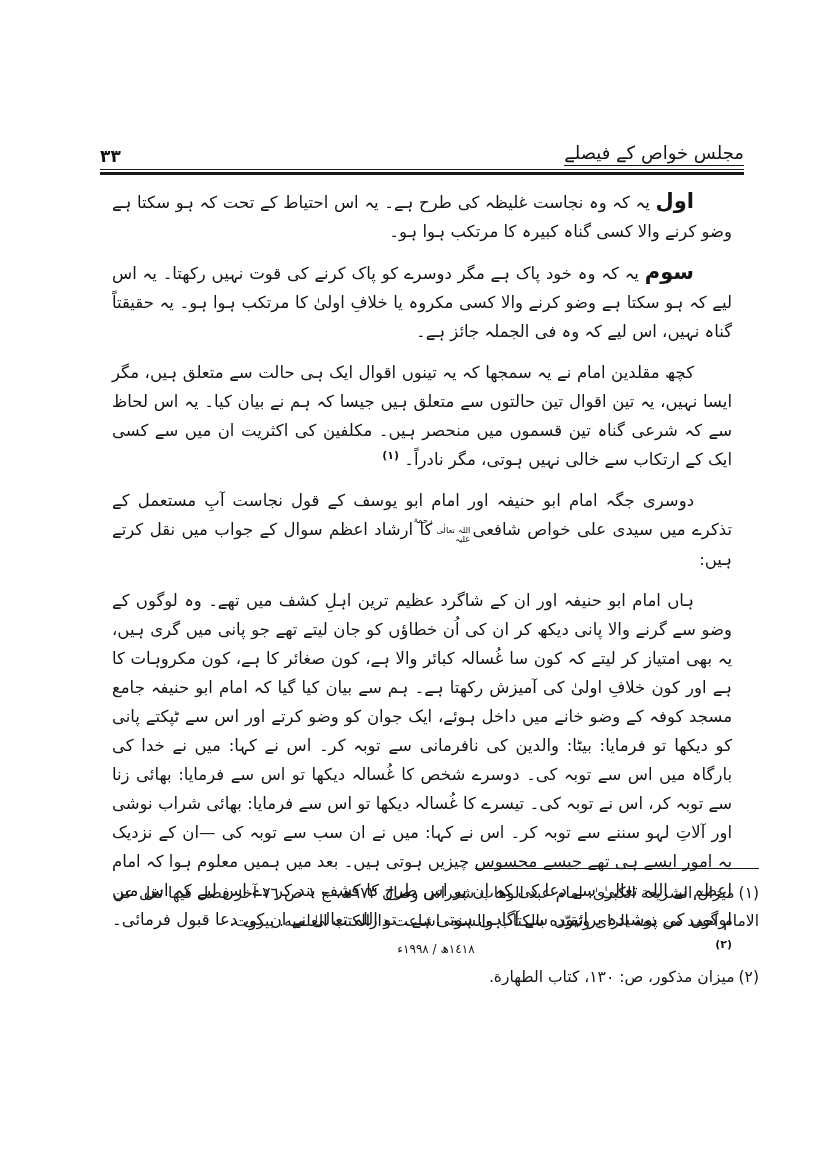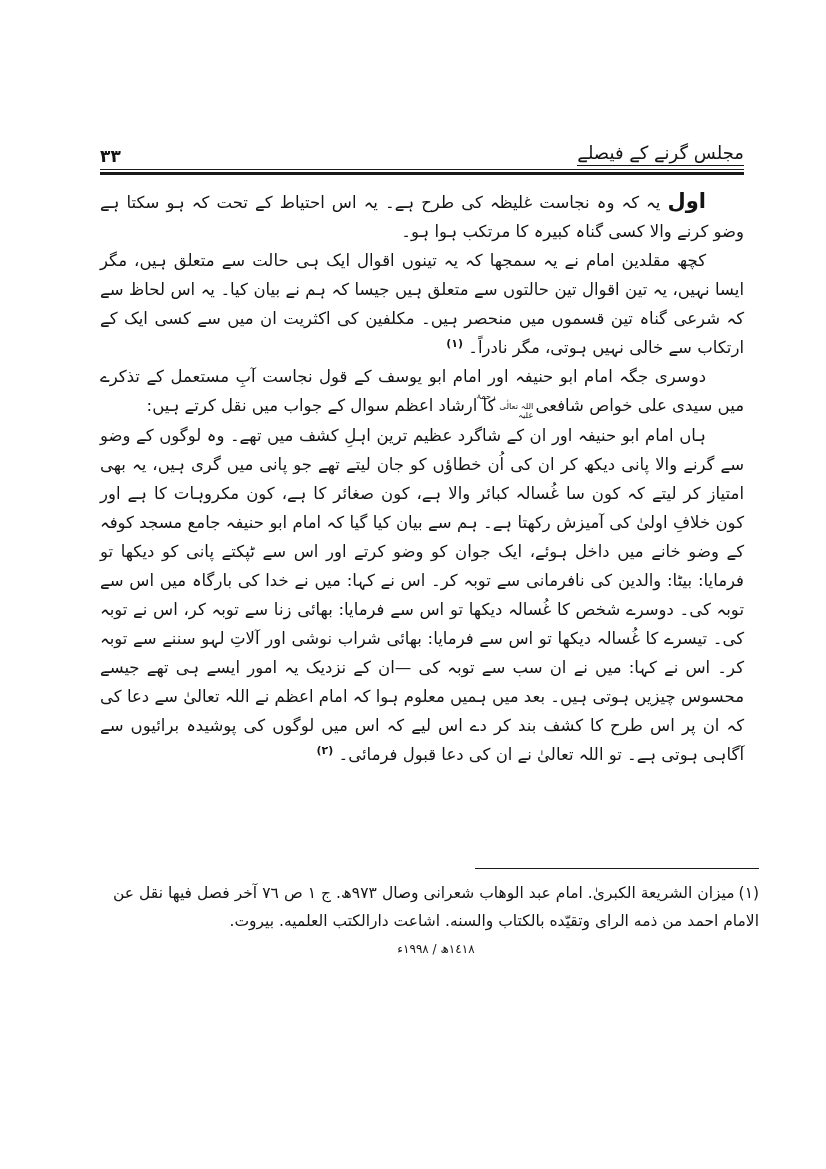--- a/index.html
+++ b/index.html
@@ -10,21 +10,21 @@
   }
   .content{position:absolute;left:100px;top:142px;width:644px;}
   
   .header-row{display:flex;flex-direction:row-reverse;justify-content:space-between;align-items:flex-end;}
   .book-title{font-size:18px;padding-bottom:2px;border-bottom:1.5px solid #141414;direction:rtl;}
   .page-number{font-size:17px;font-weight:bold;letter-spacing:1px;}
   .rule-thin{border-top:1.5px solid #1a1a1a;margin-top:3px;}
   .rule-thick{border-top:3px solid #1a1a1a;margin-top:2px;margin-bottom:12px;}
   
   .body-text{direction:rtl;text-align:justify;font-size:16.5px;line-height:29px;}
-  .body-text p{margin:0;text-indent:38px;}
+  .body-text p{margin:12px;text-indent:38px;}
   .lead-word{font-weight:bold;font-size:21px;text-indent:0;}
   .fn-ref{font-size:11px;font-weight:bold;vertical-align:super;line-height:0;}
   .honorific{
     display:inline-block;font-size:8.5px;line-height:1.1;max-width:36px;
     text-align:right;vertical-align:middle;white-space:normal;margin:0 2px;
   }
   
   .footnote-block{position:absolute;left:93px;top:868px;width:646px;margin-left:20px;}
   .fn-rule{width:284px;border-top:1.5px solid #1a1a1a;margin:0 0 10px auto;}
   .footnote{direction:rtl;text-align:justify;font-size:15.5px;line-height:28px;margin:0;}
@@ -32,43 +32,45 @@
   .fn-date{direction:rtl;text-align:center;font-size:12px;line-height:28px;}
 </style>
 </head>
 <body>
 
 <div class="page">
 
   <div class="content">
 
     <div class="header-row">
-      <div class="book-title">مجلس گرنے کے فیصلے</div>
+      <div class="book-title">مجلس خواص کے فیصلے</div>
       <div class="page-number">۳۳</div>
     </div>
     <div class="rule-thin"></div>
     <div class="rule-thick"></div>
 
     <div class="body-text">
 
       <p><span class="lead-word">اول</span> <span>یہ کہ وہ نجاست غلیظہ کی طرح ہے۔ یہ اس احتیاط کے تحت کہ ہو سکتا ہے وضو کرنے والا کسی گناہ کبیرہ کا مرتکب ہوا ہو۔</span></p>
 
 
+      <p><span class="lead-word">سوم</span> <span>یہ کہ وہ خود پاک ہے مگر دوسرے کو پاک کرنے کی قوت نہیں رکھتا۔ یہ اس لیے کہ ہو سکتا ہے وضو کرنے والا کسی مکروہ یا خلافِ اولیٰ کا مرتکب ہوا ہو۔ یہ حقیقتاً گناہ نہیں، اس لیے کہ وہ فی الجملہ جائز ہے۔</span></p>
 
       <p><span>کچھ مقلدین امام نے یہ سمجھا کہ یہ تینوں اقوال ایک ہی حالت سے متعلق ہیں، مگر ایسا نہیں، یہ تین اقوال تین حالتوں سے متعلق ہیں جیسا کہ ہم نے بیان کیا۔ یہ اس لحاظ سے کہ شرعی گناہ تین قسموں میں منحصر ہیں۔ مکلفین کی اکثریت ان میں سے کسی ایک کے ارتکاب سے خالی نہیں ہوتی، مگر نادراً۔</span> <span class="fn-ref">(۱)</span></p>
 
       <p><span>دوسری جگہ امام ابو حنیفہ اور امام ابو یوسف کے قول نجاست آبِ مستعمل کے تذکرے میں سیدی علی خواص شافعی</span><span class="honorific">رحمۃ اللہ تعالٰی علیہ</span><span>کا ارشاد اعظم سوال کے جواب میں نقل کرتے ہیں:</span></p>
 
       <p><span>ہاں امام ابو حنیفہ اور ان کے شاگرد عظیم ترین اہلِ کشف میں تھے۔ وہ لوگوں کے وضو سے گرنے والا پانی دیکھ کر ان کی اُن خطاؤں کو جان لیتے تھے جو پانی میں گری ہیں، یہ بھی امتیاز کر لیتے کہ کون سا غُسالہ کبائر والا ہے، کون صغائر کا ہے، کون مکروہات کا ہے اور کون خلافِ اولیٰ کی آمیزش رکھتا ہے۔ ہم سے بیان کیا گیا کہ امام ابو حنیفہ جامع مسجد کوفہ کے وضو خانے میں داخل ہوئے، ایک جوان کو وضو کرتے اور اس سے ٹپکتے پانی کو دیکھا تو فرمایا: بیٹا: والدین کی نافرمانی سے توبہ کر۔ اس نے کہا: میں نے خدا کی بارگاہ میں اس سے توبہ کی۔ دوسرے شخص کا غُسالہ دیکھا تو اس سے فرمایا: بھائی زنا سے توبہ کر، اس نے توبہ کی۔ تیسرے کا غُسالہ دیکھا تو اس سے فرمایا: بھائی شراب نوشی اور آلاتِ لہو سننے سے توبہ کر۔ اس نے کہا: میں نے ان سب سے توبہ کی —ان کے نزدیک یہ امور ایسے ہی تھے جیسے محسوس چیزیں ہوتی ہیں۔ بعد میں ہمیں معلوم ہوا کہ امام اعظم نے اللہ تعالیٰ سے دعا کی کہ ان پر اس طرح کا کشف بند کر دے اس لیے کہ اس میں لوگوں کی پوشیدہ برائیوں سے آگاہی ہوتی ہے۔ تو اللہ تعالیٰ نے ان کی دعا قبول فرمائی۔</span> <span class="fn-ref">(۲)</span></p>
 
 
     </div>
   </div>
 
   <div class="footnote-block">
     <div class="fn-rule"></div>
 
     <p class="footnote"><span class="marker">(۱)</span><span>میزان الشریعة الکبریٰ. امام عبد الوهاب شعرانی وصال ۹۷۳ھ. ج ۱ ص ۷٦ آخر فصل فیها نقل عن الامام احمد من ذمه الرای وتقیّده بالکتاب والسنه. اشاعت دارالکتب العلمیه. بیروت.</span></p>
     <div class="fn-date">۱٤۱۸ھ / ۱۹۹۸ء</div>
 
+    <p class="footnote"><span class="marker">(۲)</span><span>میزان مذکور، ص: ۱۳۰، کتاب الطهارة.</span></p>
   </div>
 
 </div>
 
 </body></html>

